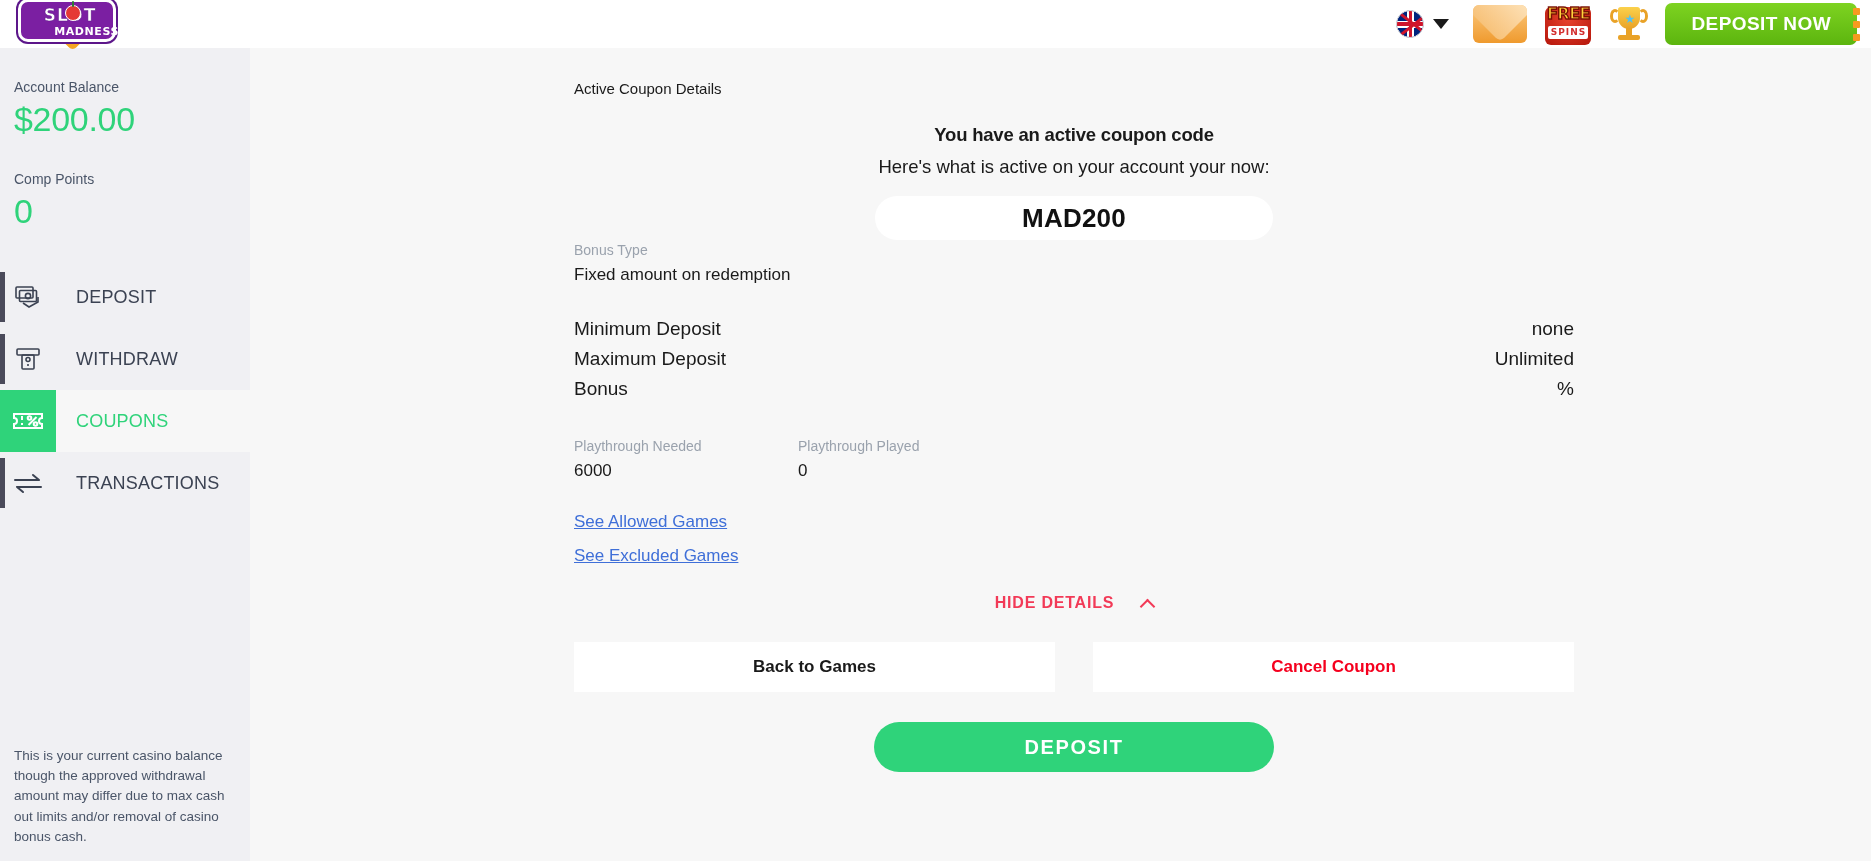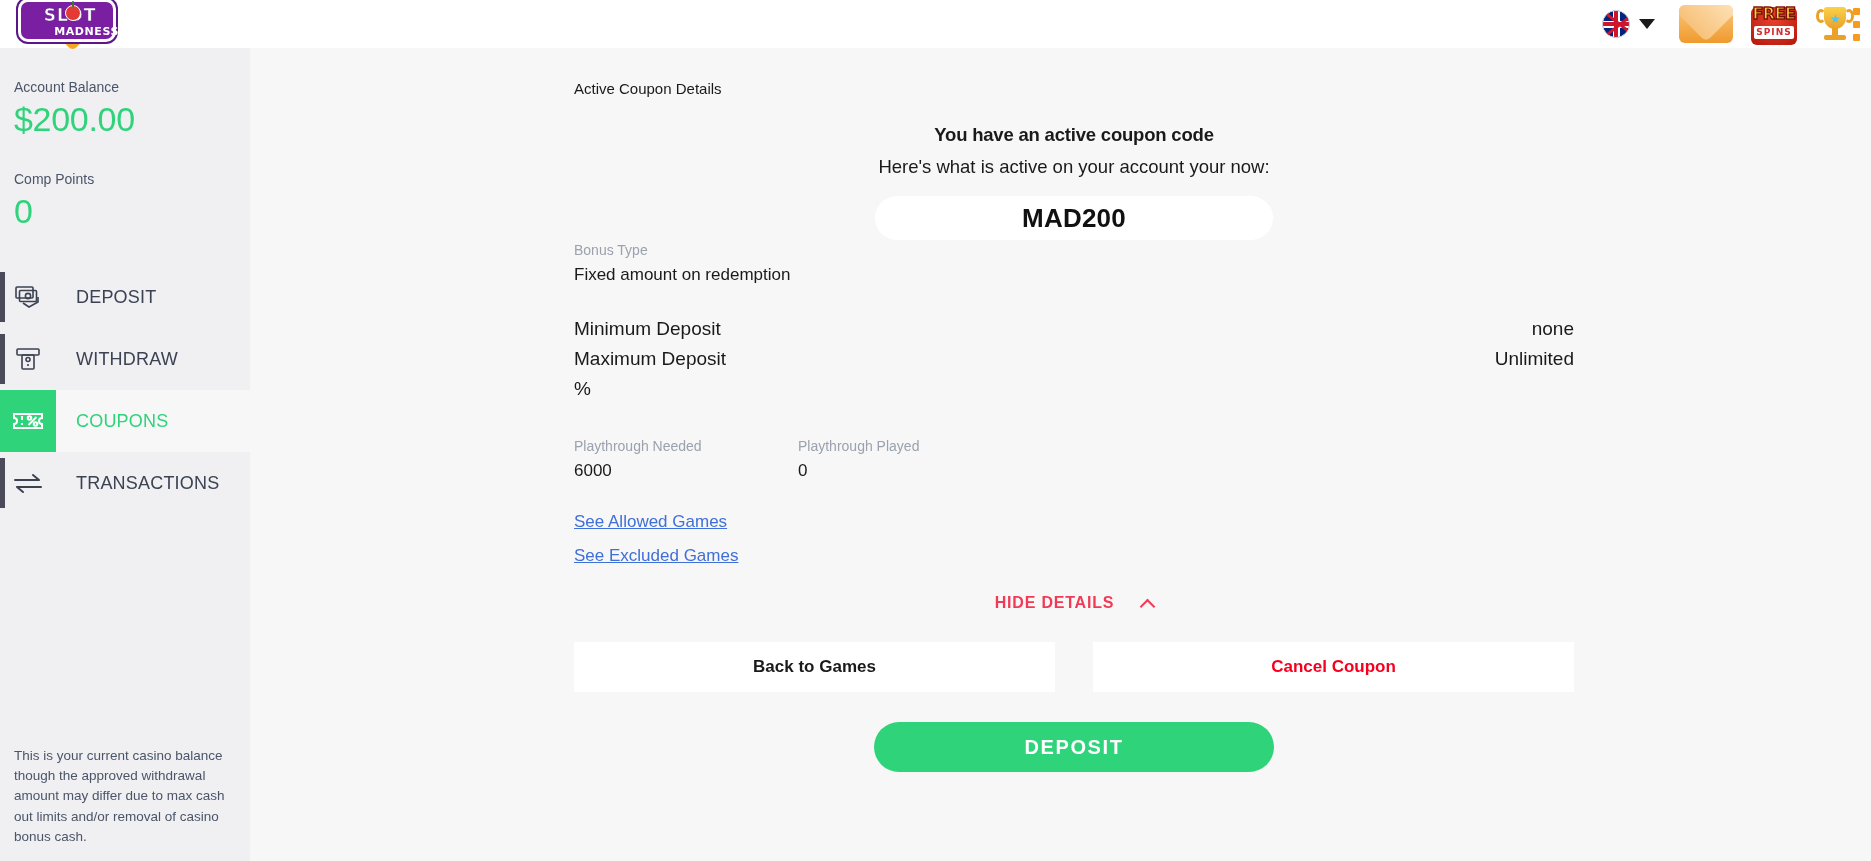--- a/index.html
+++ b/index.html
@@ -368,20 +368,21 @@
 
       <div class="trophy">
         <span class="tr-handle-l"></span>
         <span class="tr-handle-r"></span>
         <span class="tr-cup"></span>
         <span class="tr-star">★</span>
         <span class="tr-stem"></span>
         <span class="tr-base"></span>
       </div>
 
+      <button class="deposit-now">DEPOSIT NOW</button>
     </div>
 
     <div class="dots-menu">
       <span></span>
       <span></span>
       <span></span>
     </div>
   </div>
 
   <div class="sidebar">
@@ -473,20 +474,21 @@
         <div class="kv-table">
           <div class="kv-row">
             <span class="kv-k">Minimum Deposit</span>
             <span class="kv-v">none</span>
           </div>
           <div class="kv-row">
             <span class="kv-k">Maximum Deposit</span>
             <span class="kv-v">Unlimited</span>
           </div>
           <div class="kv-row">
+            <span class="kv-k">Bonus</span>
             <span class="kv-v">%</span>
           </div>
         </div>
 
         <div class="playthrough">
           <div class="pt-col">
             <div class="d-label">Playthrough Needed</div>
             <div class="d-value">6000</div>
           </div>
           <div class="pt-col">

